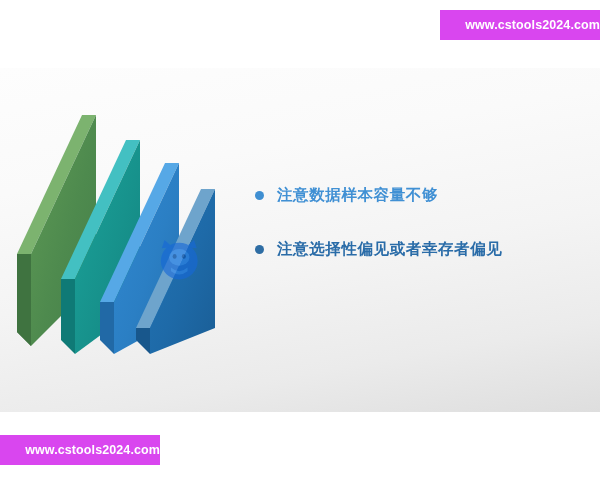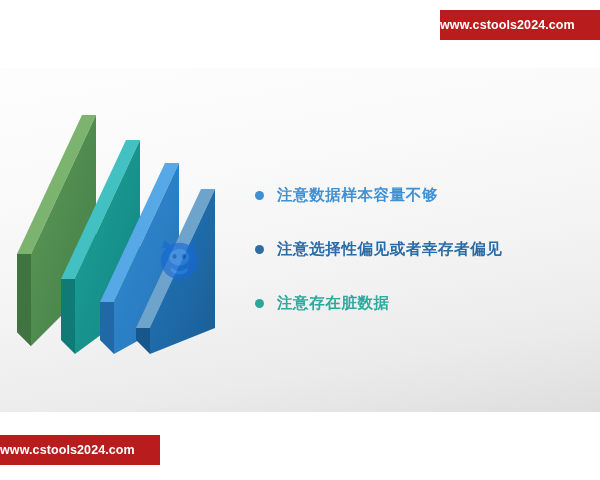--- a/index.html
+++ b/index.html
@@ -11,28 +11,28 @@
     height: 480px;
     background: #ffffff;
     font-family: "Liberation Sans", sans-serif;
     overflow: hidden;
     position: relative;
   }
 
   
   .watermark {
     position: absolute;
-    background: #b91c1c;
+    background: #d946ef;
     color: #ffffff;
     font-size: 12.5px;
     font-weight: 700;
     letter-spacing: 0.1px;
     display: flex;
     align-items: center;
-    justify-content: flex-start;
+    justify-content: flex-end;
     white-space: nowrap;
   }
   #watermark-top {
     top: 10px;
     right: 0px;
     width: 160px;
     height: 30px;
   }
   #watermark-bottom {
     bottom: 15px;
@@ -176,23 +176,19 @@
     <div class="bullet-row">
       <span class="bullet-dot" style="background:#3f8fd2"></span>
       <span class="bullet-text" style="color:#4090d4">注意数据样本容量不够</span>
     </div>
 
     <div class="bullet-row">
       <span class="bullet-dot" style="background:#2e6da4"></span>
       <span class="bullet-text" style="color:#2a6ca8">注意选择性偏见或者幸存者偏见</span>
     </div>
 
-    <div class="bullet-row">
-      <span class="bullet-dot" style="background:#2aa79b"></span>
-      <span class="bullet-text" style="color:#2fa99d">注意存在脏数据</span>
-    </div>
 
   </div>
 </div>
 
 <div class="watermark" id="watermark-bottom">
   <span>www.cstools2024.com</span>
 </div>
 
 </body></html>

